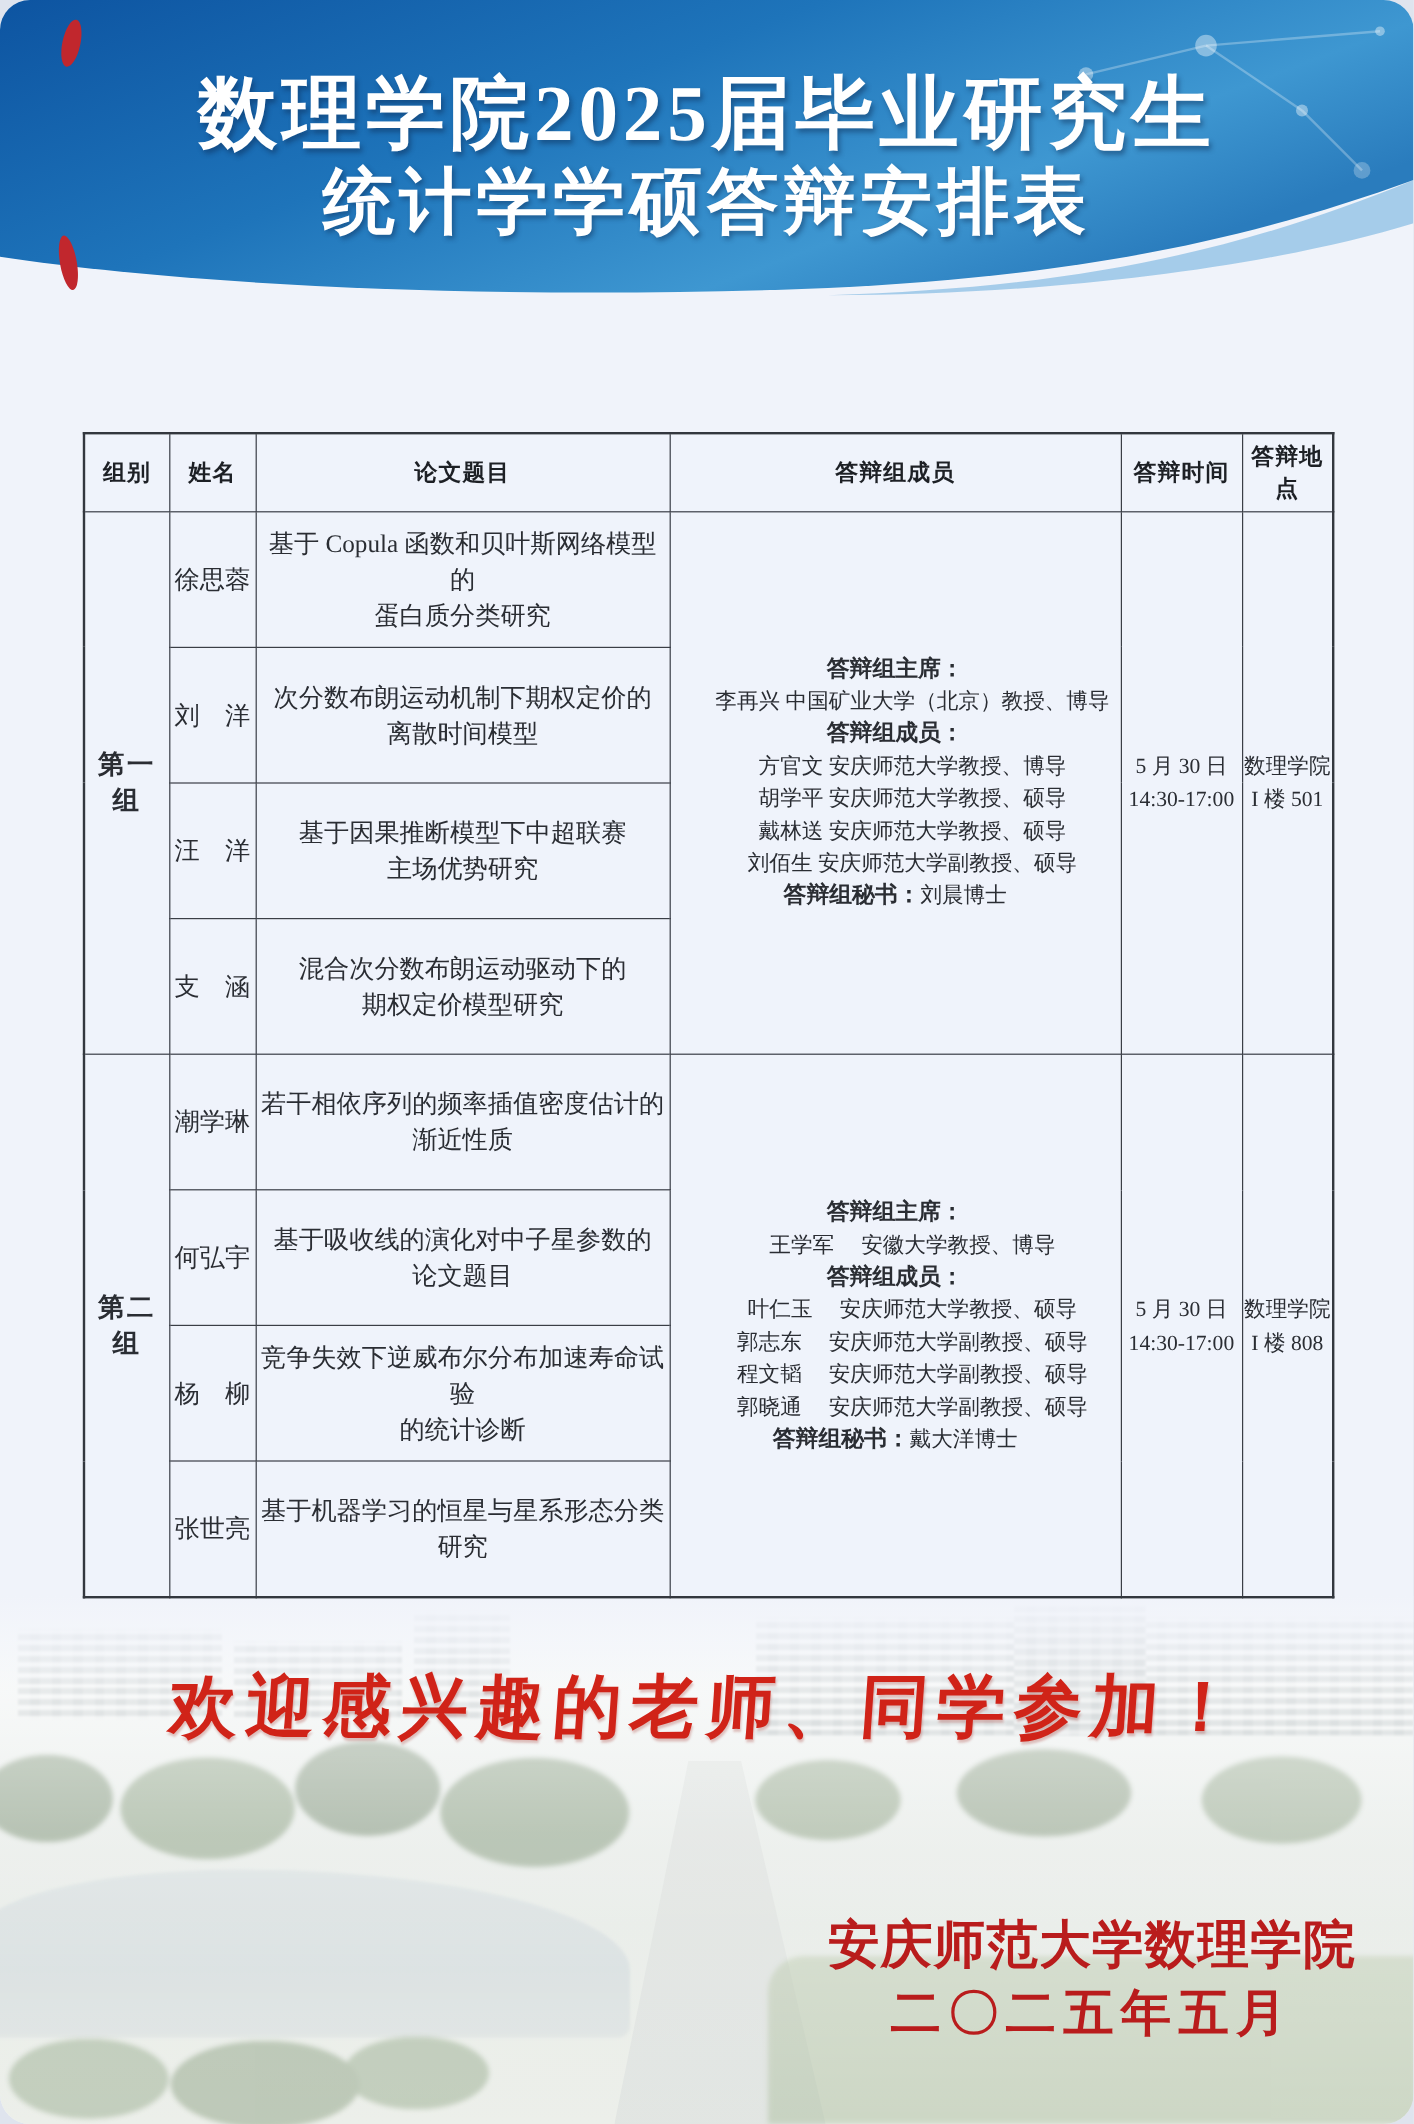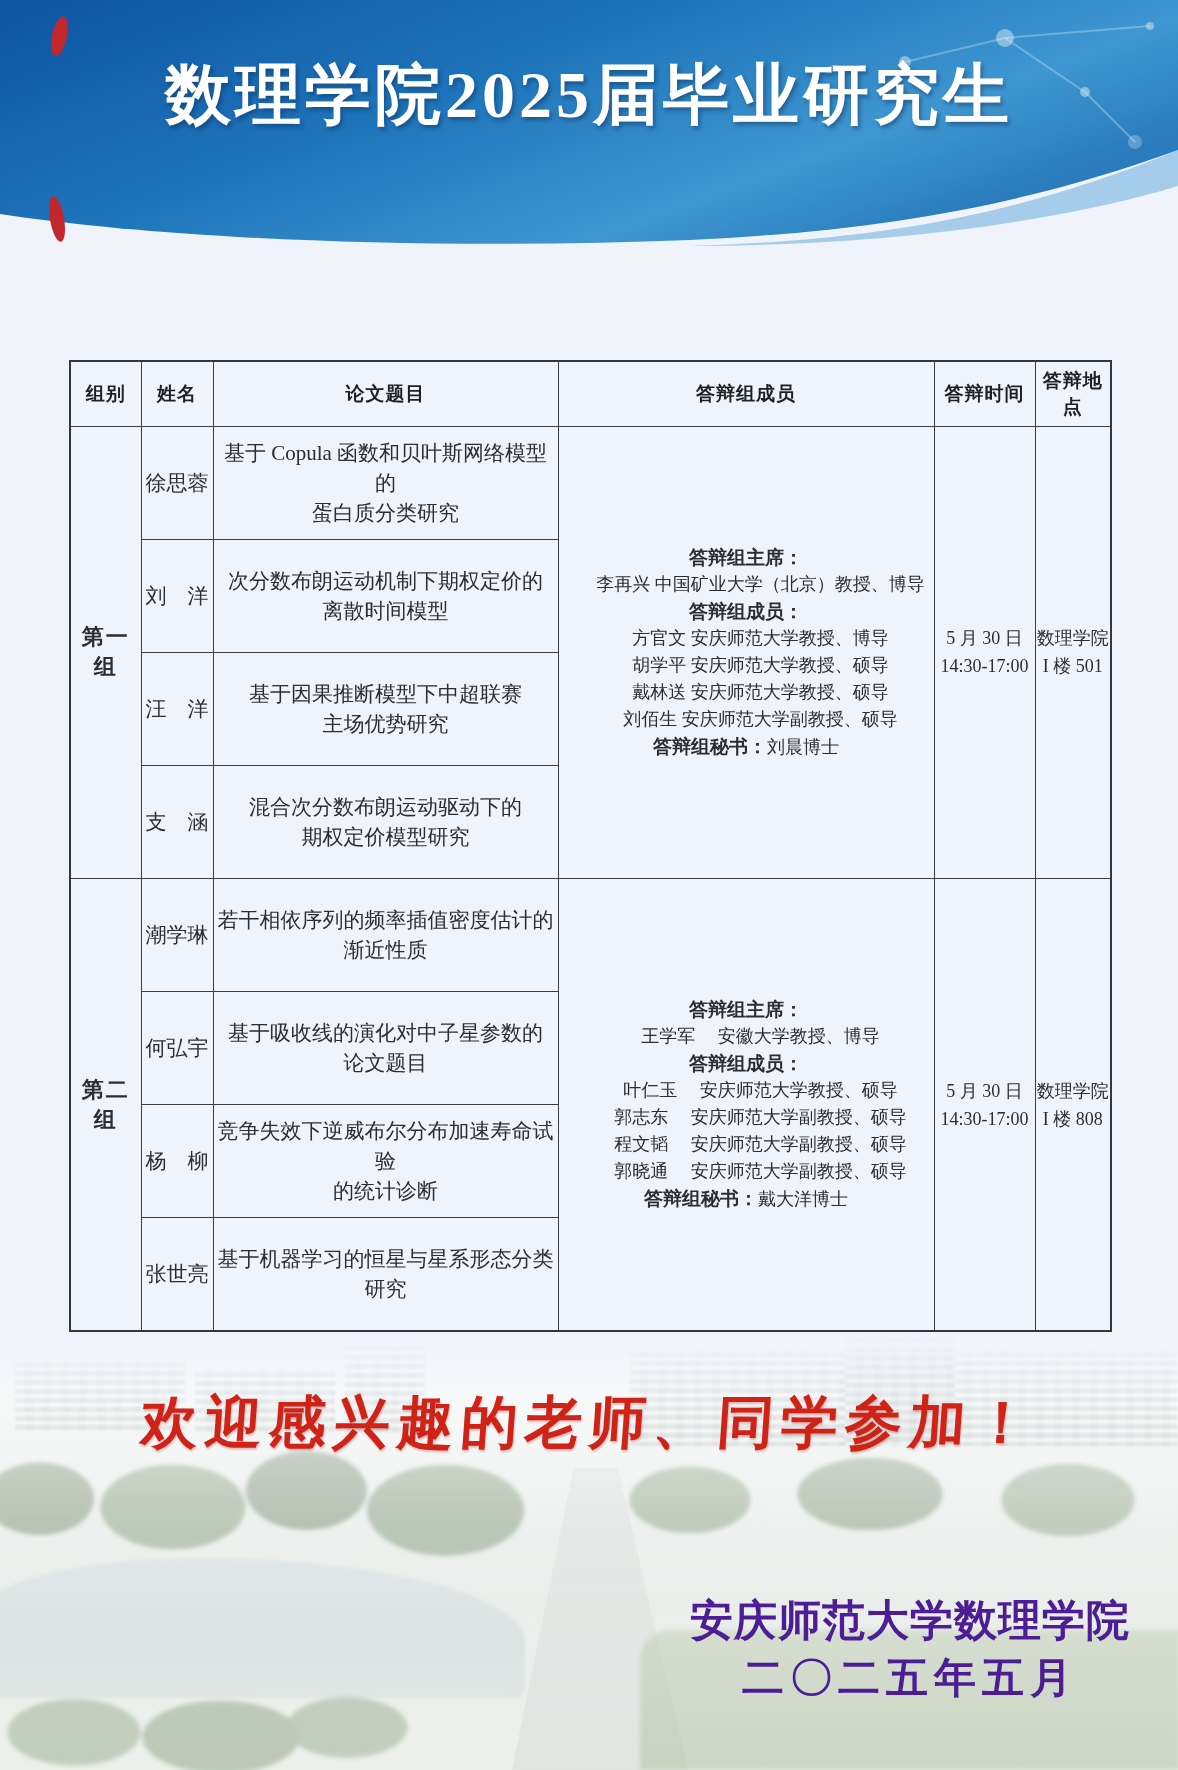--- a/index.html
+++ b/index.html
@@ -1,20 +1,21 @@
 <!DOCTYPE html>
 <html><head>
 <meta charset="utf-8">
 <style>
   html,body{margin:0;padding:0;background:#dfe4ee;}
   #page{
     position:relative;width:1178px;height:1770px;margin:0 auto;
     background:#f0f3fa;overflow:hidden;
     font-family:"Liberation Serif","DejaVu Serif",serif;
     color:#2a2d33;
+    border-radius:25px;
   }
   
   #header-svg{position:absolute;top:0;left:0;z-index:2;}
   .hdr-title{
     position:absolute;left:0;width:100%;text-align:center;z-index:4;
     color:#ffffff;font-weight:bold;
     text-shadow:2px 3px 4px rgba(10,40,80,.45);
     letter-spacing:4px;white-space:nowrap;
   }
   #hdr-line1{top:50px;font-size:66px;}
@@ -88,21 +89,21 @@
   #lawn-right{position:absolute;left:640px;top:300px;width:540px;height:140px;opacity:.5;filter:blur(2px);
     background:linear-gradient(180deg,#a9bb97 0%,#93ab82 100%);border-radius:30px 0 0 0;}
   #shrubs-bottom-left{position:absolute;left:-10px;top:350px;width:420px;height:95px;opacity:.45;filter:blur(2px);
     background:
       radial-gradient(110px 55px at 20% 55%, #6d8a60 0 60%,transparent 61%),
       radial-gradient(130px 60px at 55% 60%, #5d7a50 0 60%,transparent 61%),
       radial-gradient(100px 50px at 85% 50%, #6d8a60 0 60%,transparent 61%);}
   #haze{position:absolute;inset:0;
     background:linear-gradient(180deg,rgba(240,243,250,1) 0%,rgba(255,255,255,.55) 18%,rgba(255,255,255,.30) 45%,rgba(255,255,255,.25) 100%);}
   
-  #footer-block{position:absolute;left:650px;top:1592px;width:520px;z-index:6;text-align:center;color:#4c1d95;}
+  #footer-block{position:absolute;left:650px;top:1592px;width:520px;z-index:6;text-align:center;color:#b91c1c;}
   #footer-org{font-size:43px;font-weight:600;letter-spacing:1px;white-space:nowrap;}
   #footer-date{margin-top:0;font-size:42px;font-weight:600;letter-spacing:6px;white-space:nowrap;}
 </style>
 </head>
 <body>
 
 <div id="page">
 
   <svg id="header-svg" width="1178" height="262" viewBox="0 0 1178 262">
     <defs>
@@ -126,20 +127,21 @@
     </g>
     <g fill="rgba(255,255,255,0.4)">
       <circle cx="905" cy="62" r="6"></circle>
       <circle cx="1005" cy="38" r="9"></circle>
       <circle cx="1085" cy="92" r="5"></circle>
       <circle cx="1150" cy="26" r="4"></circle>
       <circle cx="1135" cy="142" r="7" fill="rgba(255,255,255,0.25)"></circle>
     </g>
   </svg>
   <div class="hdr-title" id="hdr-line1">数理学院2025届毕业研究生</div>
+  <div class="hdr-title" id="hdr-line2">统计学学硕答辩安排表</div>
   <div class="red-accent" id="red-accent-1"></div>
   <div class="red-accent" id="red-accent-2"></div>
 
   <table id="defense-table">
     <colgroup>
       <col style="width:71px">
         <col style="width:72px">
         <col style="width:345px">
       <col style="width:376px">
         <col style="width:101px">

